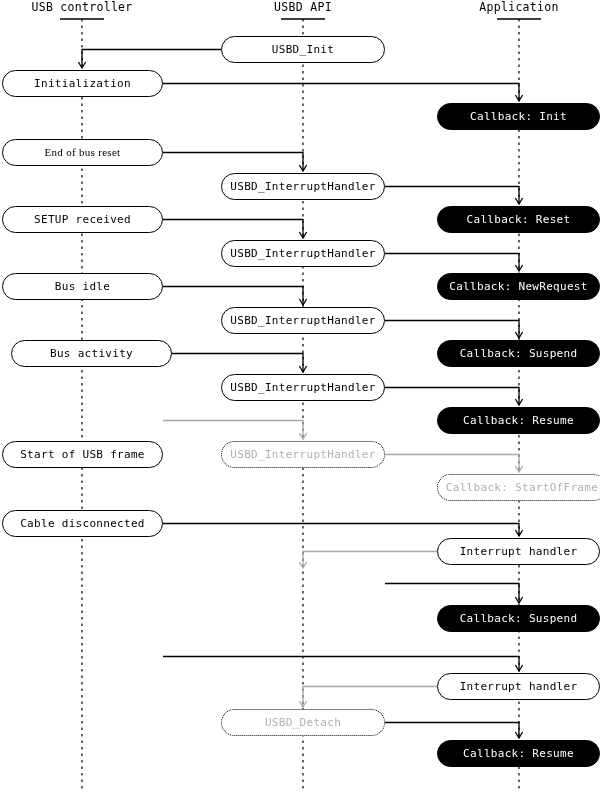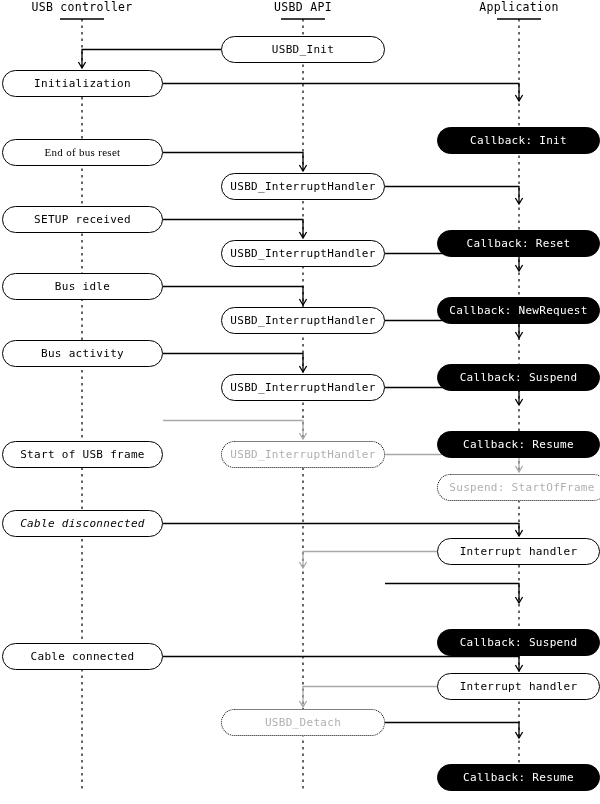--- a/index.html
+++ b/index.html
@@ -47,21 +47,20 @@
   }
   .node.normal {
     background: #ffffff;
     border: 1px solid #000000;
     color: #000000;
   }
   .node.filled {
     background: #000000;
     border: 1px solid #000000;
     color: #ffffff;
-    margin-top: 24px;
   }
   .node.disabled {
     background: #ffffff;
     border: 1px dotted #000000;
     color: #b0b0b0;
   }
 </style>
 </head>
 <body>
 
@@ -153,27 +152,26 @@
     <div class="node normal" style="left: 2px; top: 70px; width: 161px;"><span>Initialization</span></div>
     <div class="node filled" style="left: 437px; top: 103px; width: 163px;"><span>Callback: Init</span></div>
     <div class="node normal" style="left: 2px; top: 139px; width: 161px; font-family: Liberation Serif, serif;"><span>End of bus reset</span></div>
     <div class="node normal" style="left: 221px; top: 173px; width: 164px;"><span>USBD_InterruptHandler</span></div>
     <div class="node filled" style="left: 437px; top: 206px; width: 163px;"><span>Callback: Reset</span></div>
     <div class="node normal" style="left: 2px; top: 206px; width: 161px;"><span>SETUP received</span></div>
     <div class="node normal" style="left: 221px; top: 240px; width: 164px;"><span>USBD_InterruptHandler</span></div>
     <div class="node filled" style="left: 437px; top: 273px; width: 163px;"><span>Callback: NewRequest</span></div>
     <div class="node normal" style="left: 2px; top: 273px; width: 161px;"><span>Bus idle</span></div>
     <div class="node normal" style="left: 221px; top: 307px; width: 164px;"><span>USBD_InterruptHandler</span></div>
-    <div class="node normal" style="left: 2px; top: 340px; width: 161px;"><span>Bus activity</span></div>
+    <div class="node normal" style="left: 11px; top: 340px; width: 161px;"><span>Bus activity</span></div>
     <div class="node filled" style="left: 437px; top: 340px; width: 163px;"><span>Callback: Suspend</span></div>
     <div class="node normal" style="left: 221px; top: 374px; width: 164px;"><span>USBD_InterruptHandler</span></div>
     <div class="node normal" style="left: 2px; top: 407px; width: 161px; margin-top: 34px;"><span>Start of USB frame</span></div>
     <div class="node filled" style="left: 437px; top: 407px; width: 163px;"><span>Callback: Resume</span></div>
     <div class="node disabled" style="left: 221px; top: 441px; width: 164px;"><span>USBD_InterruptHandler</span></div>
-    <div class="node disabled" style="left: 437px; top: 474px; width: 170px;"><span>Suspend: StartOfFrame</span></div>
-    <div class="node normal" style="left: 2px; top: 510px; width: 161px; font-style: italic;"><span>Cable disconnected</span></div>
+    <div class="node disabled" style="left: 437px; top: 474px; width: 170px;"><span>Callback: StartOfFrame</span></div>
+    <div class="node normal" style="left: 2px; top: 510px; width: 161px;"><span>Cable disconnected</span></div>
     <div class="node normal" style="left: 437px; top: 538px; width: 163px;"><span>Interrupt handler</span></div>
     <div class="node filled" style="left: 437px; top: 605px; width: 163px;"><span>Callback: Suspend</span></div>
-    <div class="node normal" style="left: 2px; top: 643px; width: 161px;"><span>Cable connected</span></div>
     <div class="node normal" style="left: 437px; top: 673px; width: 163px;"><span>Interrupt handler</span></div>
     <div class="node disabled" style="left: 221px; top: 709px; width: 164px;"><span>USBD_Detach</span></div>
     <div class="node filled" style="left: 437px; top: 740px; width: 163px;"><span>Callback: Resume</span></div>
   </div>
 
 </body></html>

